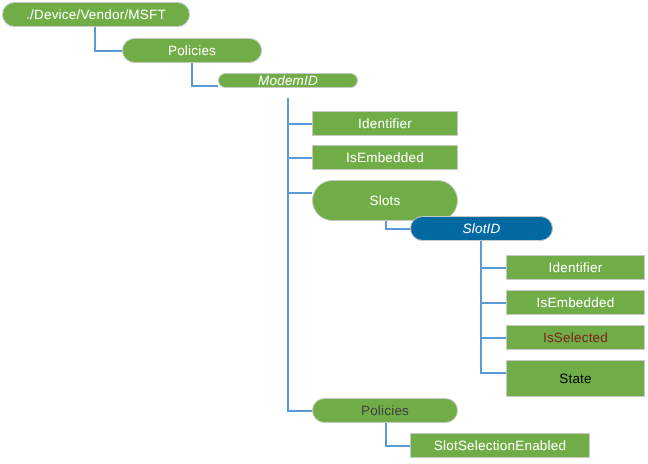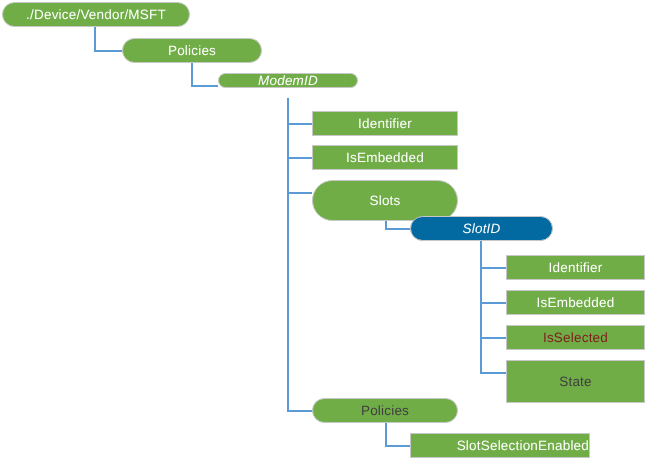--- a/index.html
+++ b/index.html
@@ -93,23 +93,23 @@
       </div>
       <div class="node rect" style="left: 506px; top: 255px; width: 139px; height: 25px; background: rgb(112, 173, 71); color: rgb(255, 255, 255); border-color: rgb(200, 200, 200);">
         <span>Identifier</span>
       </div>
       <div class="node rect" style="left: 506px; top: 290px; width: 139px; height: 25px; background: rgb(112, 173, 71); color: rgb(255, 255, 255); border-color: rgb(200, 200, 200);">
         <span>IsEmbedded</span>
       </div>
       <div class="node rect" style="left: 506px; top: 325px; width: 139px; height: 25px; background: rgb(112, 173, 71); color: #7f1d1d; border-color: rgb(200, 200, 200);">
         <span>IsSelected</span>
       </div>
-      <div class="node rect" style="left: 506px; top: 360px; width: 139px; height: 43px; background: rgb(112, 173, 71); color: #404040; border-color: rgb(200, 200, 200);">
+      <div class="node rect" style="left: 506px; top: 360px; width: 139px; height: 37px; background: rgb(112, 173, 71); color: #000000; border-color: rgb(200, 200, 200);">
         <span>State</span>
       </div>
       <div class="node rounded" style="left: 312px; top: 398px; width: 146px; height: 25px; background: rgb(112, 173, 71); color: #404040; border-color: rgb(200, 200, 200);">
         <span>Policies</span>
       </div>
-      <div class="node rect" style="left: 410px; top: 433px; width: 180px; height: 25px; background: rgb(112, 173, 71); color: rgb(255, 255, 255); border-color: rgb(200, 200, 200); justify-content: flex-end;">
+      <div class="node rect" style="left: 410px; top: 433px; width: 180px; height: 25px; background: rgb(112, 173, 71); color: rgb(255, 255, 255); border-color: rgb(200, 200, 200);">
         <span>SlotSelectionEnabled</span>
       </div>
     </div>
 </div>
 
 </body></html>

